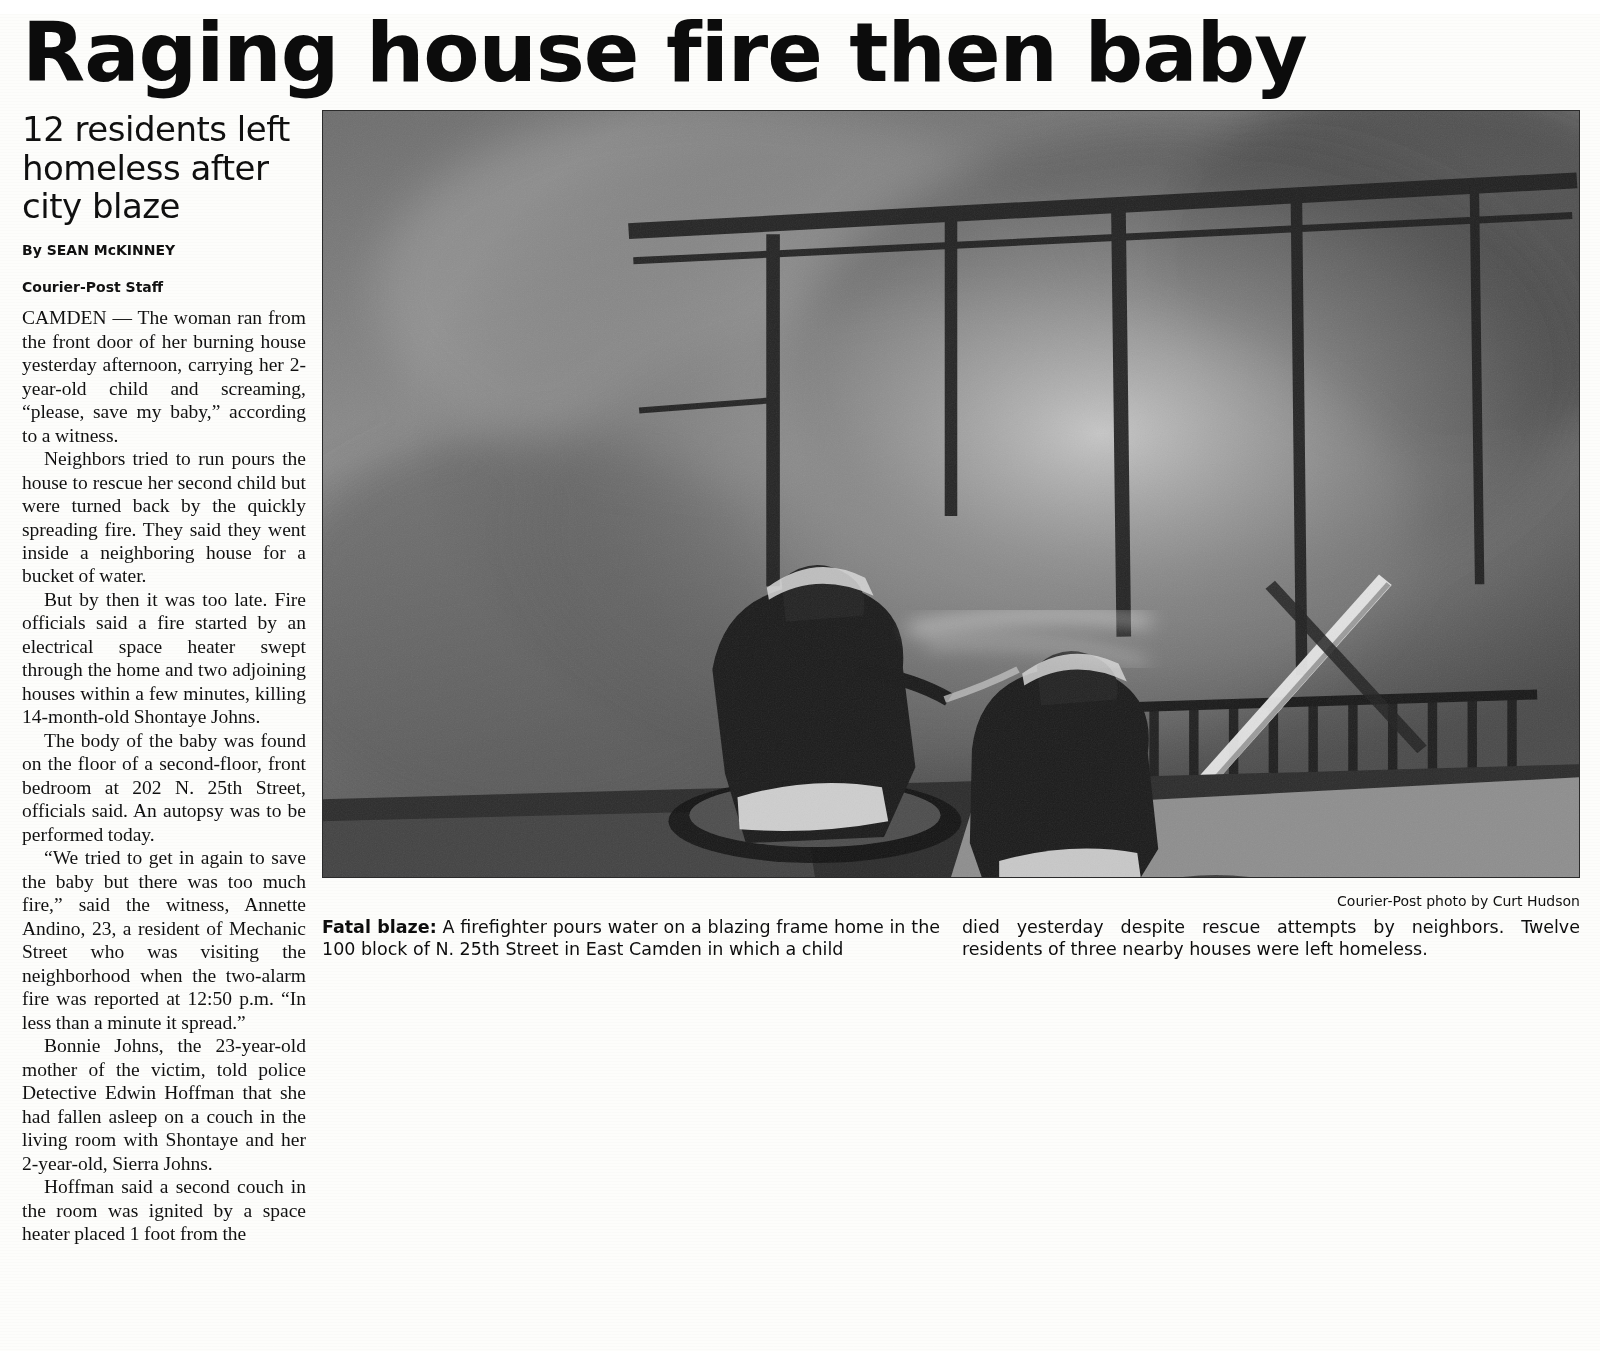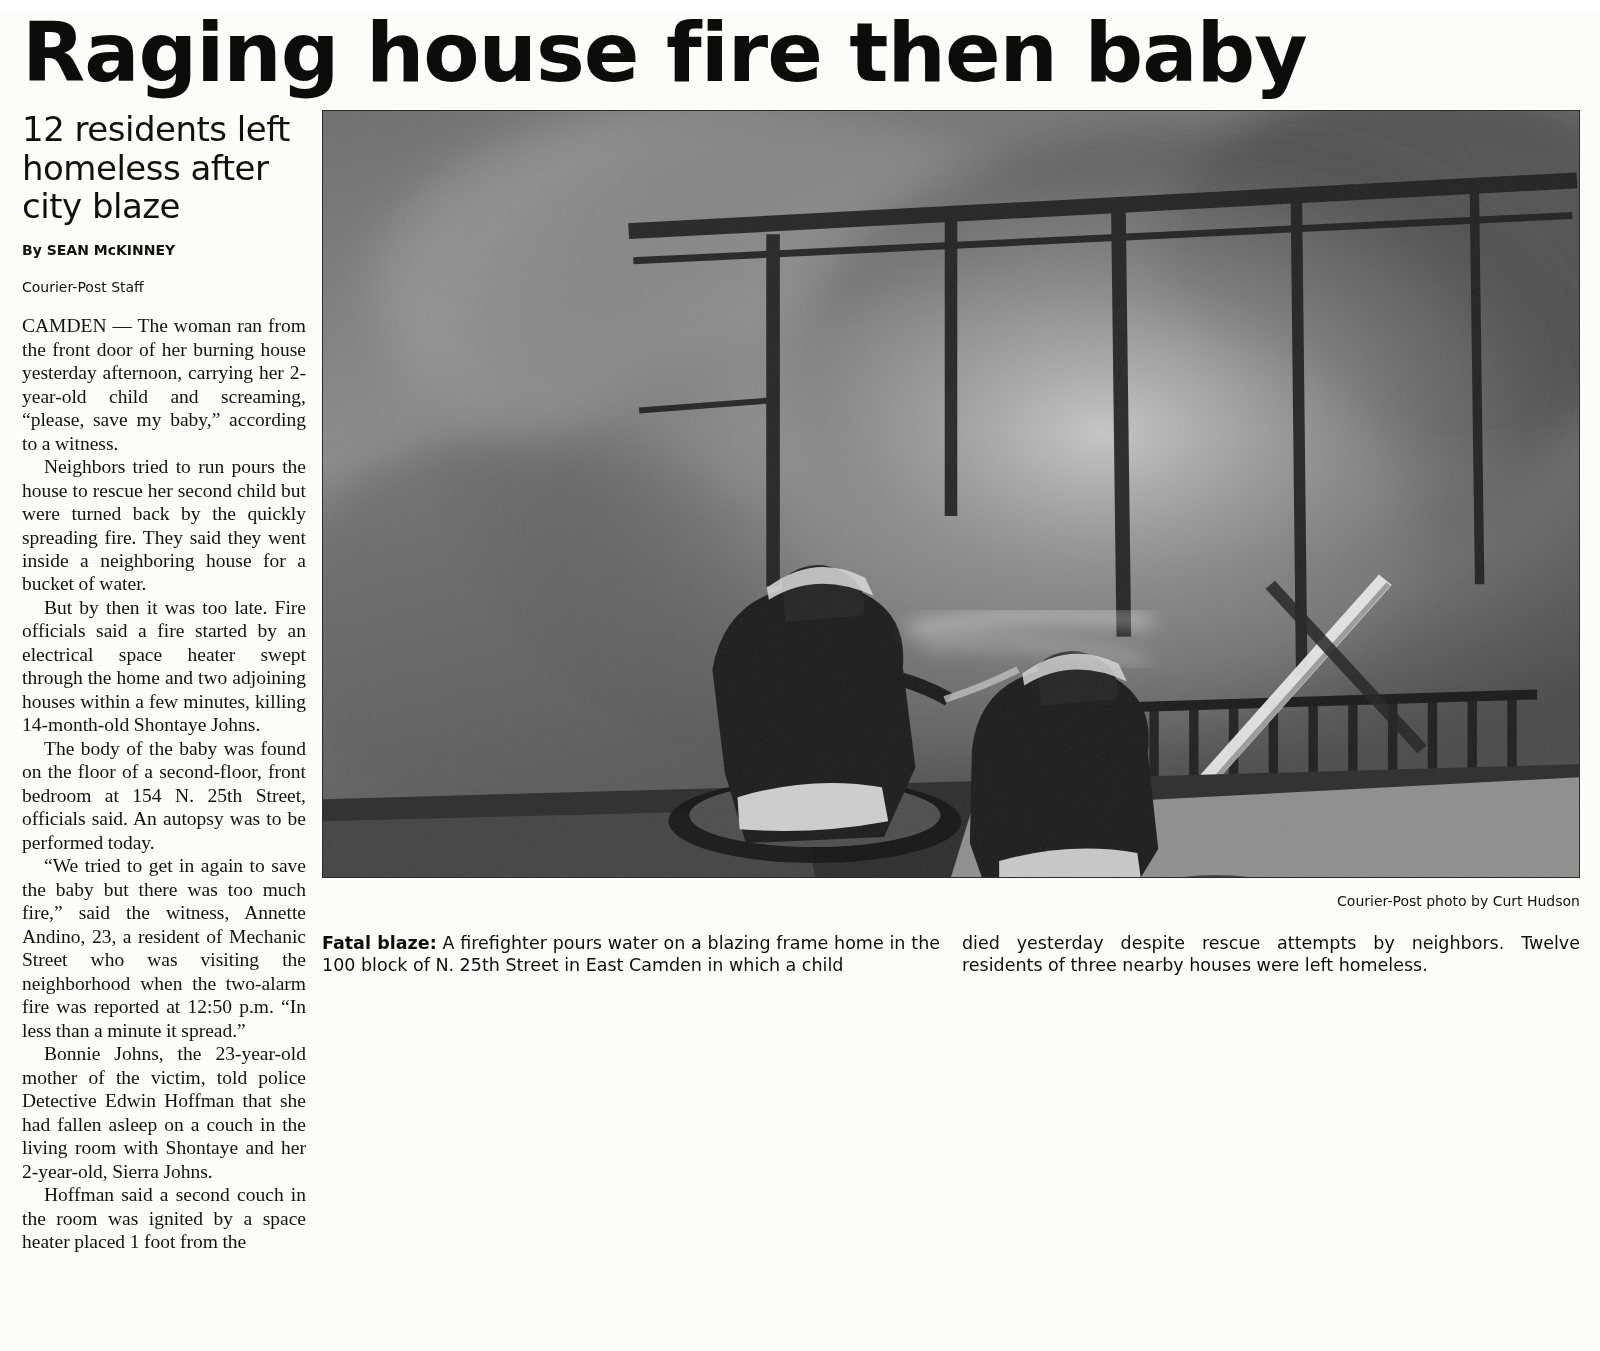--- a/index.html
+++ b/index.html
@@ -62,24 +62,24 @@
   }
   .byline {
     font-family: "DejaVu Sans", sans-serif;
     font-weight: bold;
     font-size: 14px;
     line-height: 1.25;
     margin-bottom: 19px;
   }
   .byline-org {
     font-family: "DejaVu Sans", sans-serif;
-    font-weight: normal;
+    font-weight: bold;
     font-size: 14px;
     line-height: 1.25;
-    margin-bottom: 18px;
+    margin-bottom: 10px;
   }
   .body-text p {
     margin: 0;
     font-size: 19.5px;
     line-height: 1.205;
     text-align: justify;
     text-indent: 22px;
     font-family: "Liberation Serif", serif;
     word-spacing: -0.3px;
   }
@@ -116,21 +116,20 @@
     gap: 22px;
     margin-top: 8px;
   }
   .caption-col {
     flex: 1 1 0;
     font-family: "DejaVu Sans", sans-serif;
     font-size: 17.5px;
     line-height: 1.24;
     text-align: justify;
     color: #0d0d0d;
-    margin-top: 16px;
   }
   .caption-lead {
     font-weight: bold;
   }
 </style>
 </head>
 <body>
 
 <div class="page">
 
@@ -139,21 +138,21 @@
   <div class="upper">
 
     <div class="left-col">
       <div class="deck">12 residents left homeless after city blaze</div>
       <div class="byline">By SEAN McKINNEY</div>
       <div class="byline-org">Courier-Post Staff</div>
       <div class="body-text">
         <p class="first">CAMDEN — The woman ran from the front door of her burning house yesterday afternoon, carrying her 2-year-old child and screaming, “please, save my baby,” according to a witness.</p>
         <p>Neighbors tried to run pours the house to rescue her second child but were turned back by the quickly spreading fire. They said they went inside a neighboring house for a bucket of water.</p>
         <p>But by then it was too late. Fire officials said a fire started by an electrical space heater swept through the home and two adjoining houses within a few minutes, killing 14-month-old Shontaye Johns.</p>
-        <p>The body of the baby was found on the floor of a second-floor, front bedroom at 154 N. 25th Street, officials said. An autopsy was to be performed today.</p>
+        <p>The body of the baby was found on the floor of a second-floor, front bedroom at 202 N. 25th Street, officials said. An autopsy was to be performed today.</p>
         <p>“We tried to get in again to save the baby but there was too much fire,” said the witness, Annette Andino, 23, a resident of Mechanic Street who was visiting the neighborhood when the two-alarm fire was reported at 12:50 p.m. “In less than a minute it spread.”</p>
         <p>Bonnie Johns, the 23-year-old mother of the victim, told police Detective Edwin Hoffman that she had fallen asleep on a couch in the living room with Shontaye and her 2-year-old, Sierra Johns.</p>
         <p>Hoffman said a second couch in the room was ignited by a space heater placed 1 foot from the</p>
       </div>
     </div>
 
     <div class="photo-col">
       <div class="photo">
         <svg viewBox="0 0 1200 768" preserveAspectRatio="none" aria-hidden="true">
           <defs>

